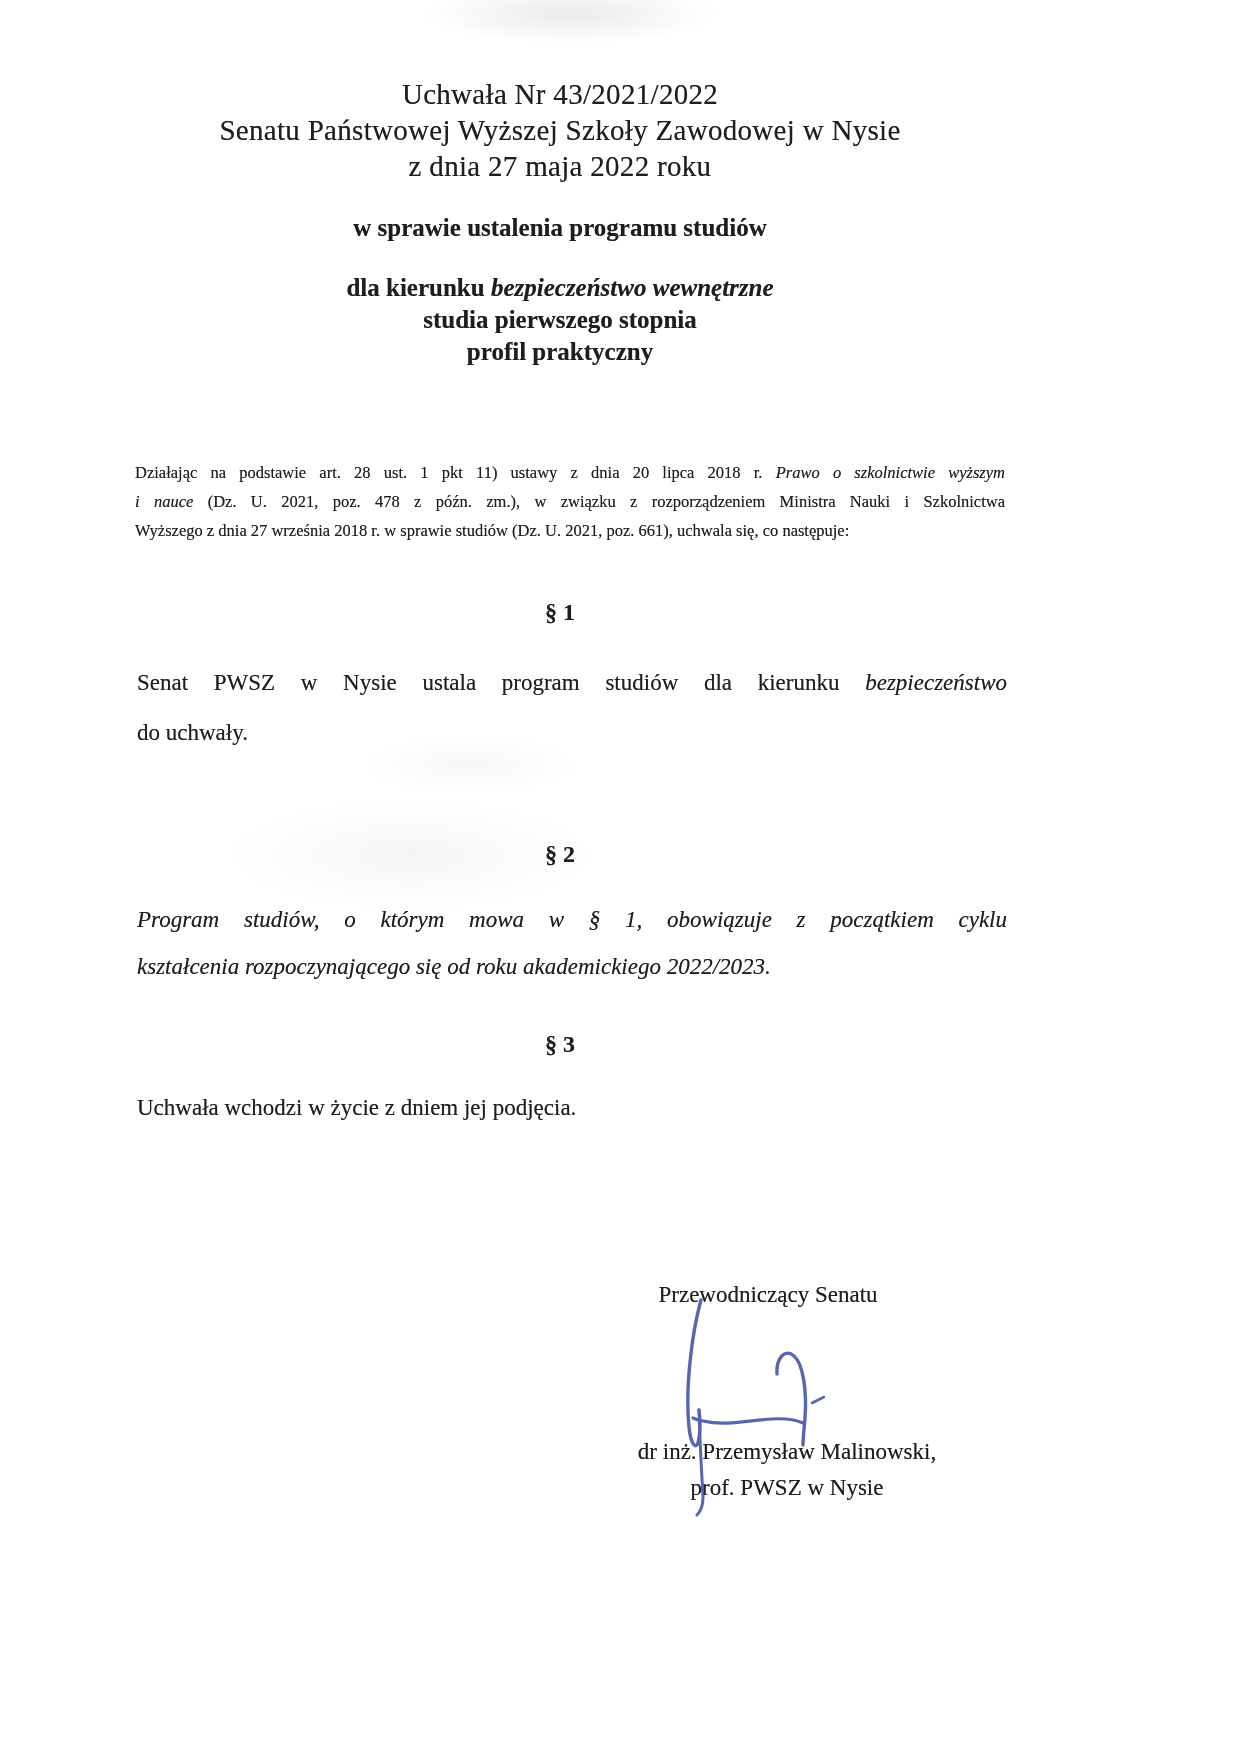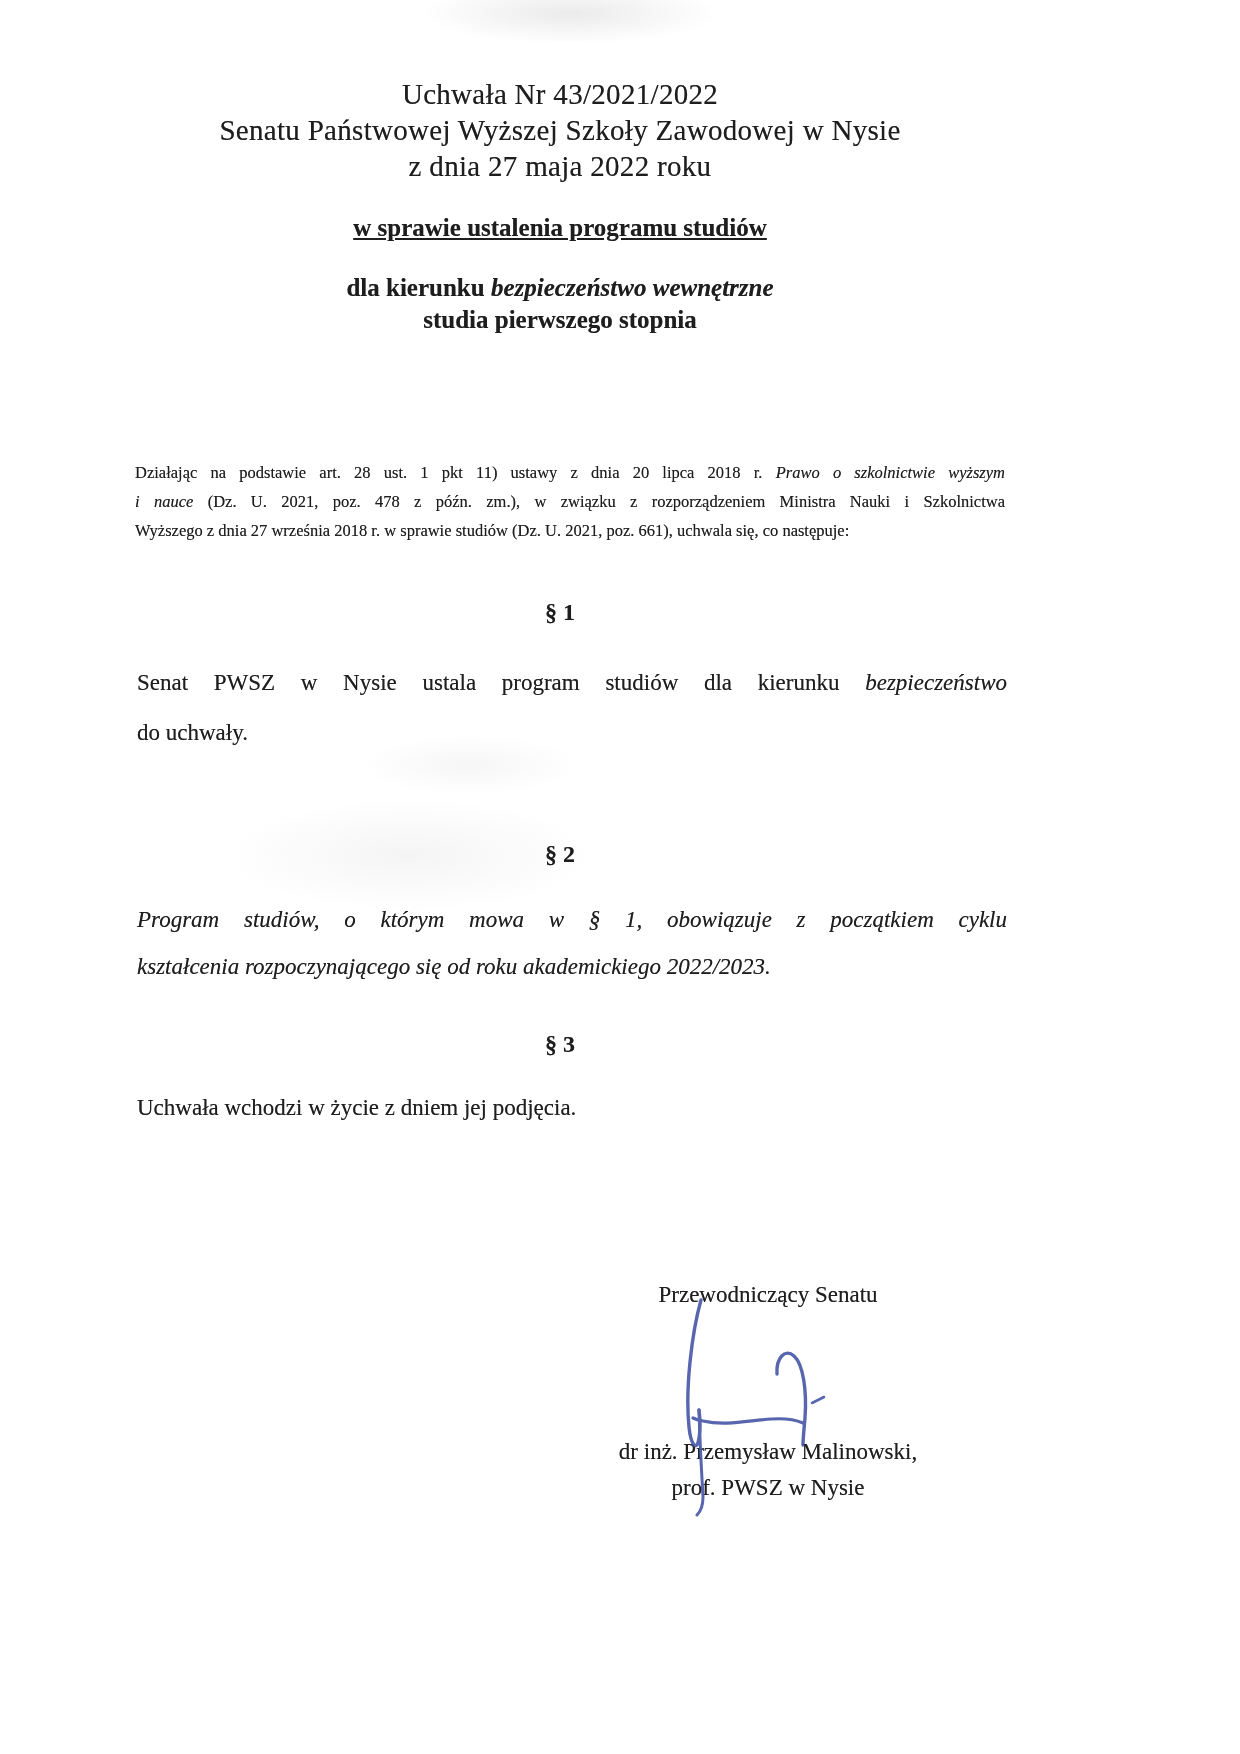--- a/index.html
+++ b/index.html
@@ -8,33 +8,33 @@
     width:1240px;height:1754px;
     background:#ffffff;
     font-family:"Liberation Serif", serif;
     color:#1e1e1e;
     overflow:hidden;
     text-shadow:0 0 .4px rgba(20,20,20,.55);
   }
   .abs{position:absolute;left:125px;width:870px;}
   .center{text-align:center;}
   .title-block{top:76px;font-size:29px;line-height:36px;font-weight:normal;letter-spacing:.3px;}
-  .subject-line{top:214px;font-size:25px;font-weight:bold;text-decoration:underline;}
+  .subject-line{top:214px;font-size:25px;font-weight:bold;}
   .field-block{top:272px;font-size:25px;line-height:32px;font-weight:bold;text-align:center;}
   .preamble{top:448px;font-size:16.5px;line-height:29px;margin:10px;}
   .sec-head{font-size:24px;font-weight:bold;text-align:center;}
   .sh1{top:599px;} .sh2{top:841px;} .sh3{top:1031px;}
   .body-par{margin:12px;font-size:23px;}
   .b1{top:646px;line-height:50px;}
   .b2{top:884px;line-height:47px;font-style:italic;}
   .b3{top:1072px;line-height:47px;}
   .jline{text-align:justify;}
   .jline:not(:last-child){text-align-last:justify;}
   .sig-role{left:553px;width:430px;top:1282px;font-size:23px;text-align:center;}
-  .sig-name{left:553px;width:430px;top:1434px;font-size:23px;line-height:36px;text-align:center;}
+  .sig-name{left:572px;width:430px;top:1434px;font-size:23px;line-height:36px;text-align:center;}
   em{font-style:italic;}
   .sig-svg{position:absolute;left:640px;top:1280px;pointer-events:none;}
   .artifact{position:absolute;pointer-events:none;}
   .a1{left:420px;top:0;width:300px;height:44px;
       background:radial-gradient(ellipse at 50% 30%, rgba(110,110,110,.14), rgba(110,110,110,0) 70%);}
   .a2{left:230px;top:800px;width:360px;height:110px;
       background:radial-gradient(ellipse at 50% 50%, rgba(140,140,140,.09), rgba(140,140,140,0) 72%);}
   .a3{left:360px;top:735px;width:220px;height:60px;
       background:radial-gradient(ellipse at 50% 50%, rgba(140,140,140,.08), rgba(140,140,140,0) 70%);}
 </style>
@@ -51,20 +51,21 @@
     <div>Uchwała Nr 43/2021/2022</div>
     <div>Senatu Państwowej Wyższej Szkoły Zawodowej w Nysie</div>
     <div>z dnia 27 maja 2022 roku</div>
   </div>
 
   <div class="abs center subject-line">w sprawie ustalenia programu studiów</div>
 
   <div class="abs center field-block">
     <div><span>dla kierunku </span><em>bezpieczeństwo wewnętrzne</em></div>
     <div>studia pierwszego stopnia</div>
+    <div>profil praktyczny</div>
   </div>
 
   <p class="abs preamble">
     <span class="jline" style="display:block"><span>Działając na podstawie art. 28 ust. 1 pkt 11) ustawy z dnia 20 lipca 2018 r. </span><em>Prawo o szkolnictwie wyższym</em><span></span></span>
     <span class="jline" style="display:block"><span></span><em>i nauce</em><span> (Dz. U. 2021, poz. 478 z późn. zm.), w związku z rozporządzeniem Ministra Nauki i Szkolnictwa</span></span>
     <span class="jline" style="display:block"><span>Wyższego z dnia 27 września 2018 r. w sprawie studiów (Dz. U. 2021, poz. 661), uchwala się, co następuje:</span></span>
   </p>
 
   <div class="abs sec-head sh1">§ 1</div>
   <p class="abs body-par b1">

